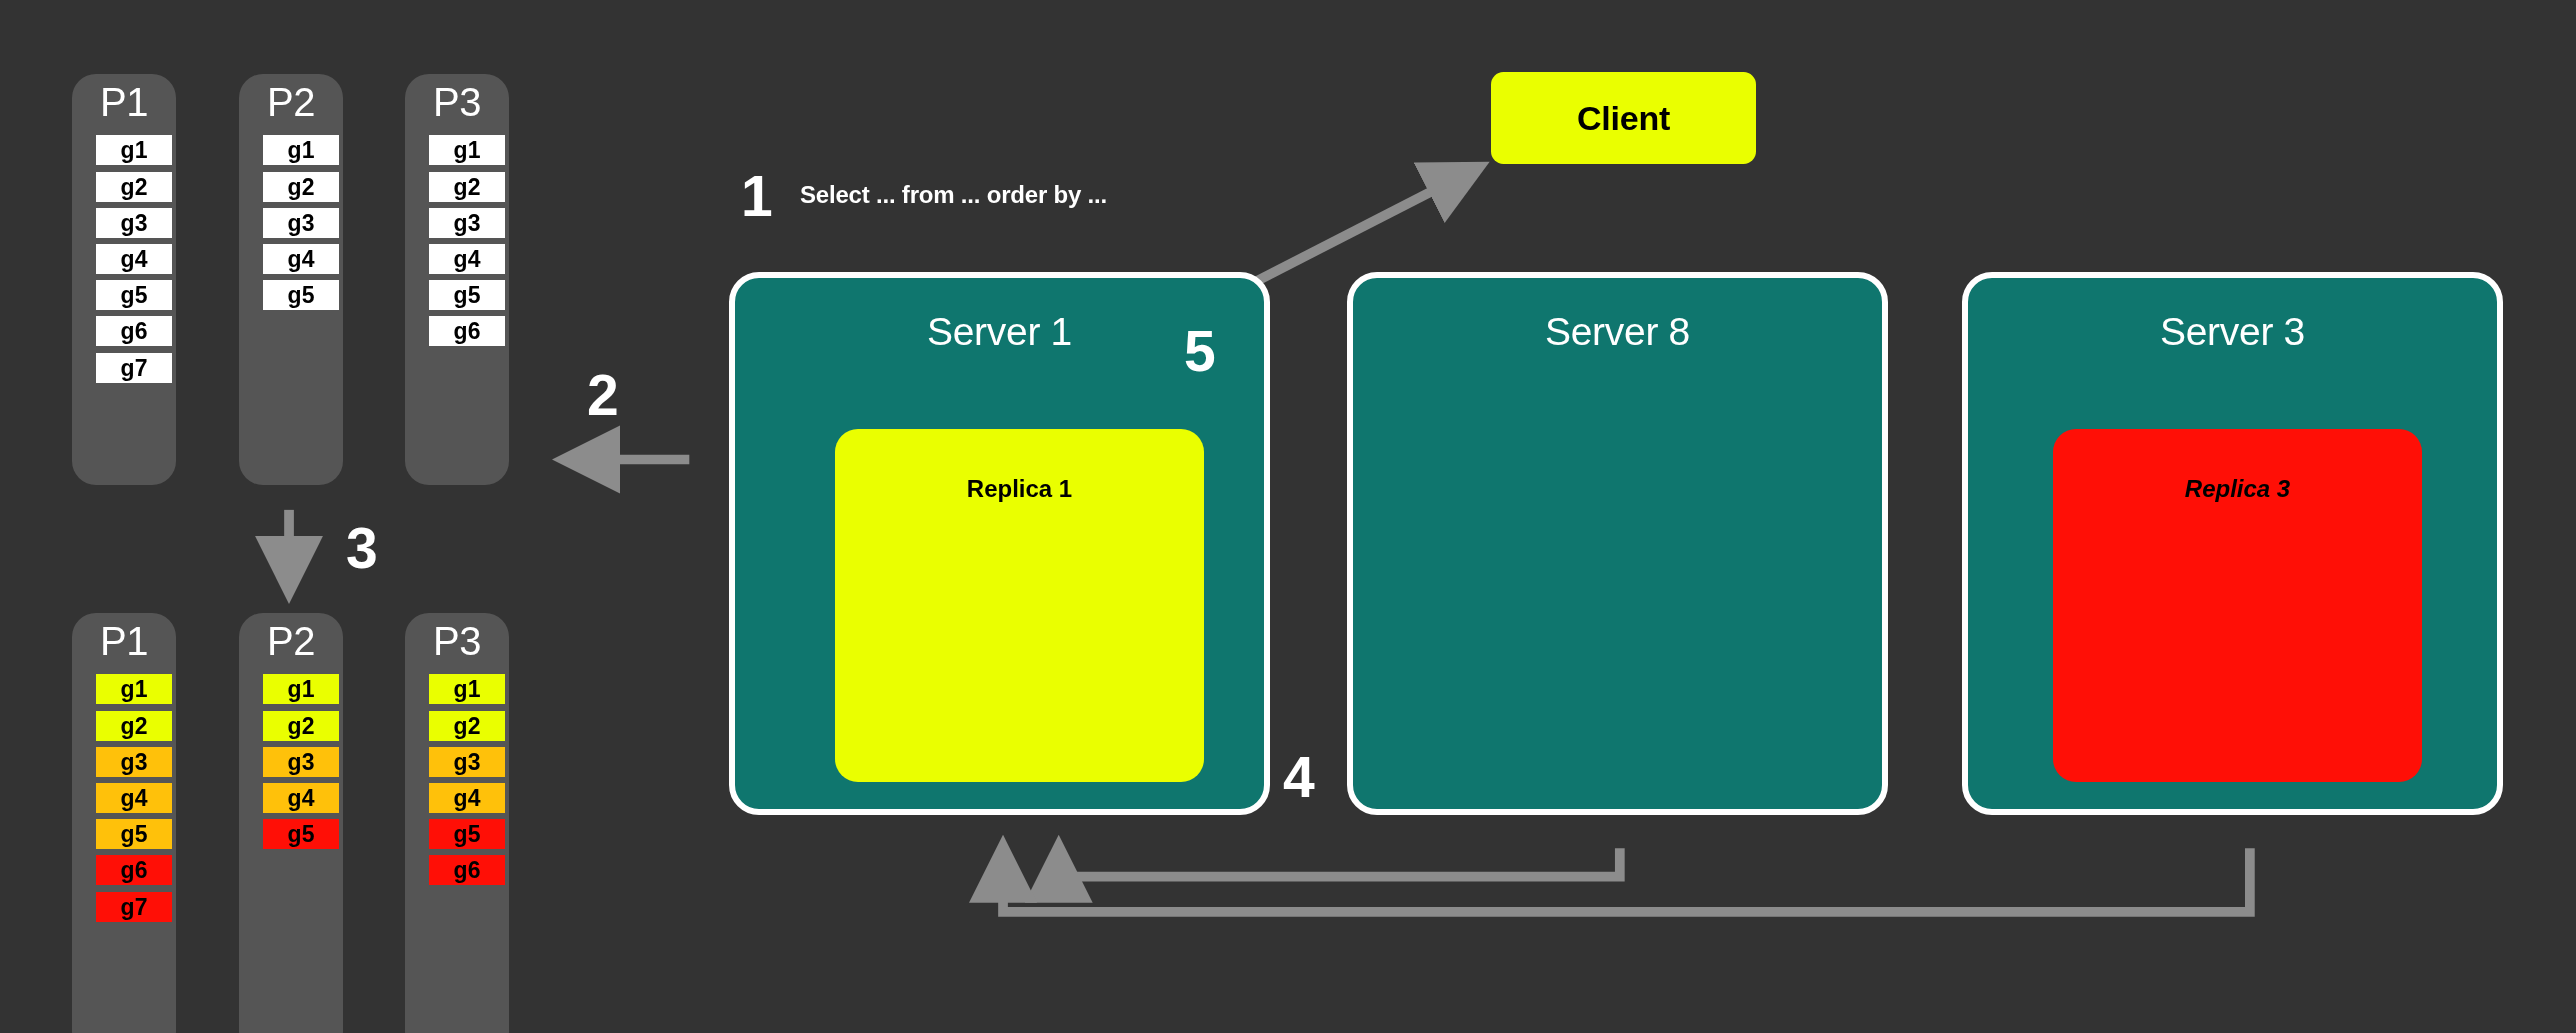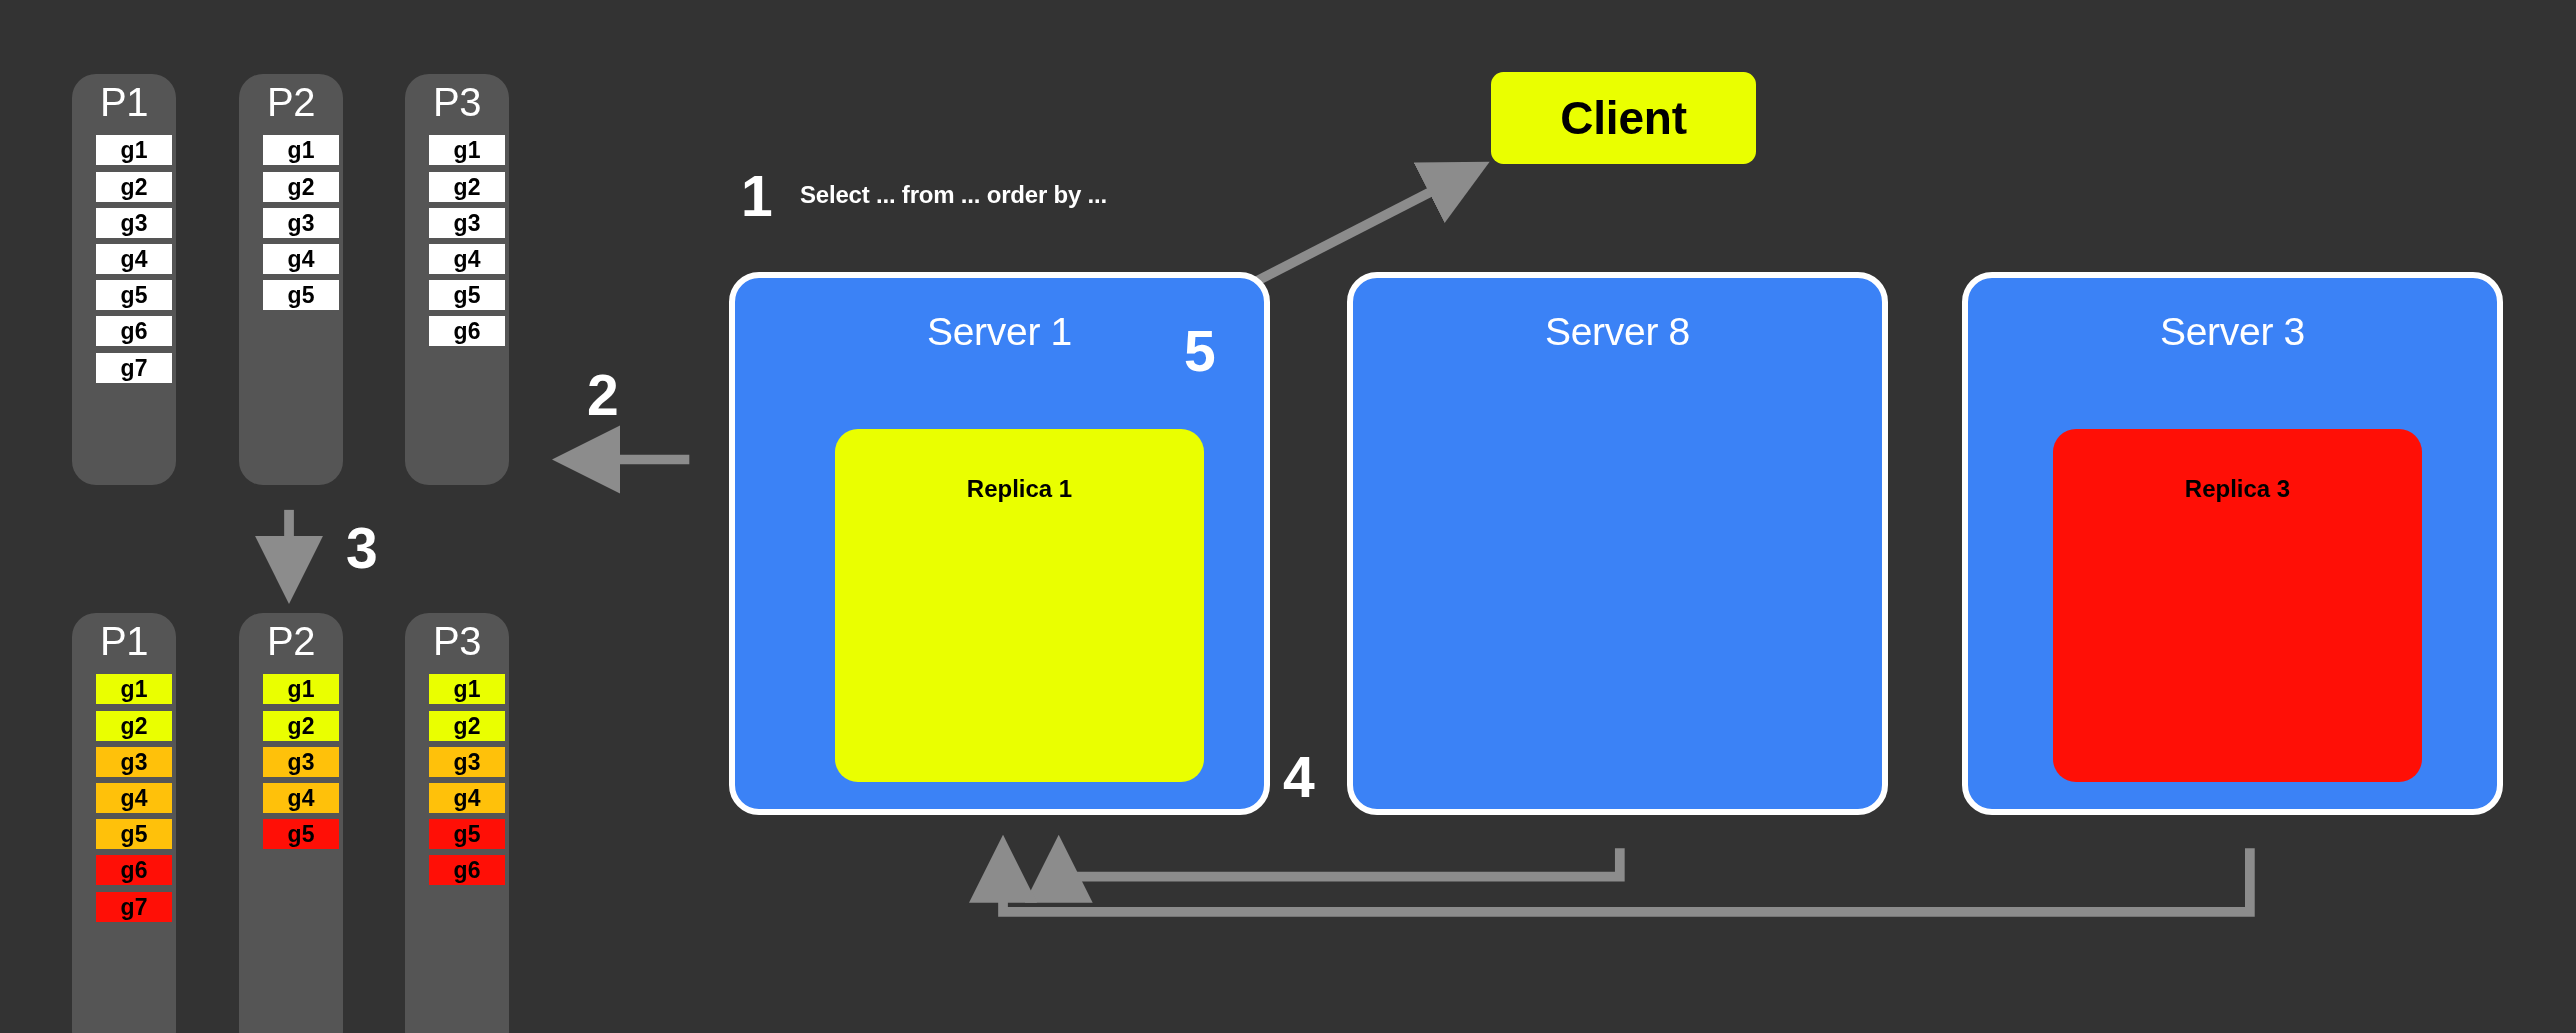--- a/index.html
+++ b/index.html
@@ -55,21 +55,21 @@
     font-weight: bold;
     box-sizing: border-box;
   }
 
   
   .server {
     position: absolute;
     border: 6.2px solid #ffffff;
     border-radius: 30px;
     box-sizing: border-box;
-    background: #3b82f6;
+    background: #0f766e;
     padding-left: 15px;
   }
   .server-title {
     position: absolute;
     top: 32px;
     left: 0;
     right: 0;
     text-align: center;
     color: #ffffff;
     font-size: 39px;
@@ -91,21 +91,21 @@
     left: 0;
     right: 0;
     text-align: center;
   }
 
   
   .client-box {
     position: absolute;
     border-radius: 12.4px;
     color: #000000;
-    font-size: 46px;
+    font-size: 34px;
     font-weight: bold;
     display: flex;
     align-items: center;
     justify-content: center;
     letter-spacing: -0.2px;
   }
 
   
   .step-num {
     position: absolute;
@@ -239,21 +239,21 @@
     <span>Replica 1</span>
   </div>
 </div>
 
 <div class="server" style="left:1347px; top:272px; width:541px; height:543px;">
   <div class="server-title">Server 8</div>
 </div>
 
 <div class="server" style="left:1962px; top:272px; width:541px; height:543px;">
   <div class="server-title">Server 3</div>
-  <div class="replica" style="left:85px; top:151px; width:369px; height:353px; background:#ff0f06;">
+  <div class="replica" style="left:85px; top:151px; width:369px; height:353px; background:#ff0f06;font-style:italic;">
     <span>Replica 3</span>
   </div>
 </div>
 
 <div class="step-num" style="left:741px; top:168px;">1</div>
 <div class="query-text" style="left:800px; top:181px;">Select ... from ... order by ...</div>
 
 <div class="step-num" style="left:587px; top:367px;">2</div>
 
 <div class="step-num" style="left:346px; top:520px;">3</div>

